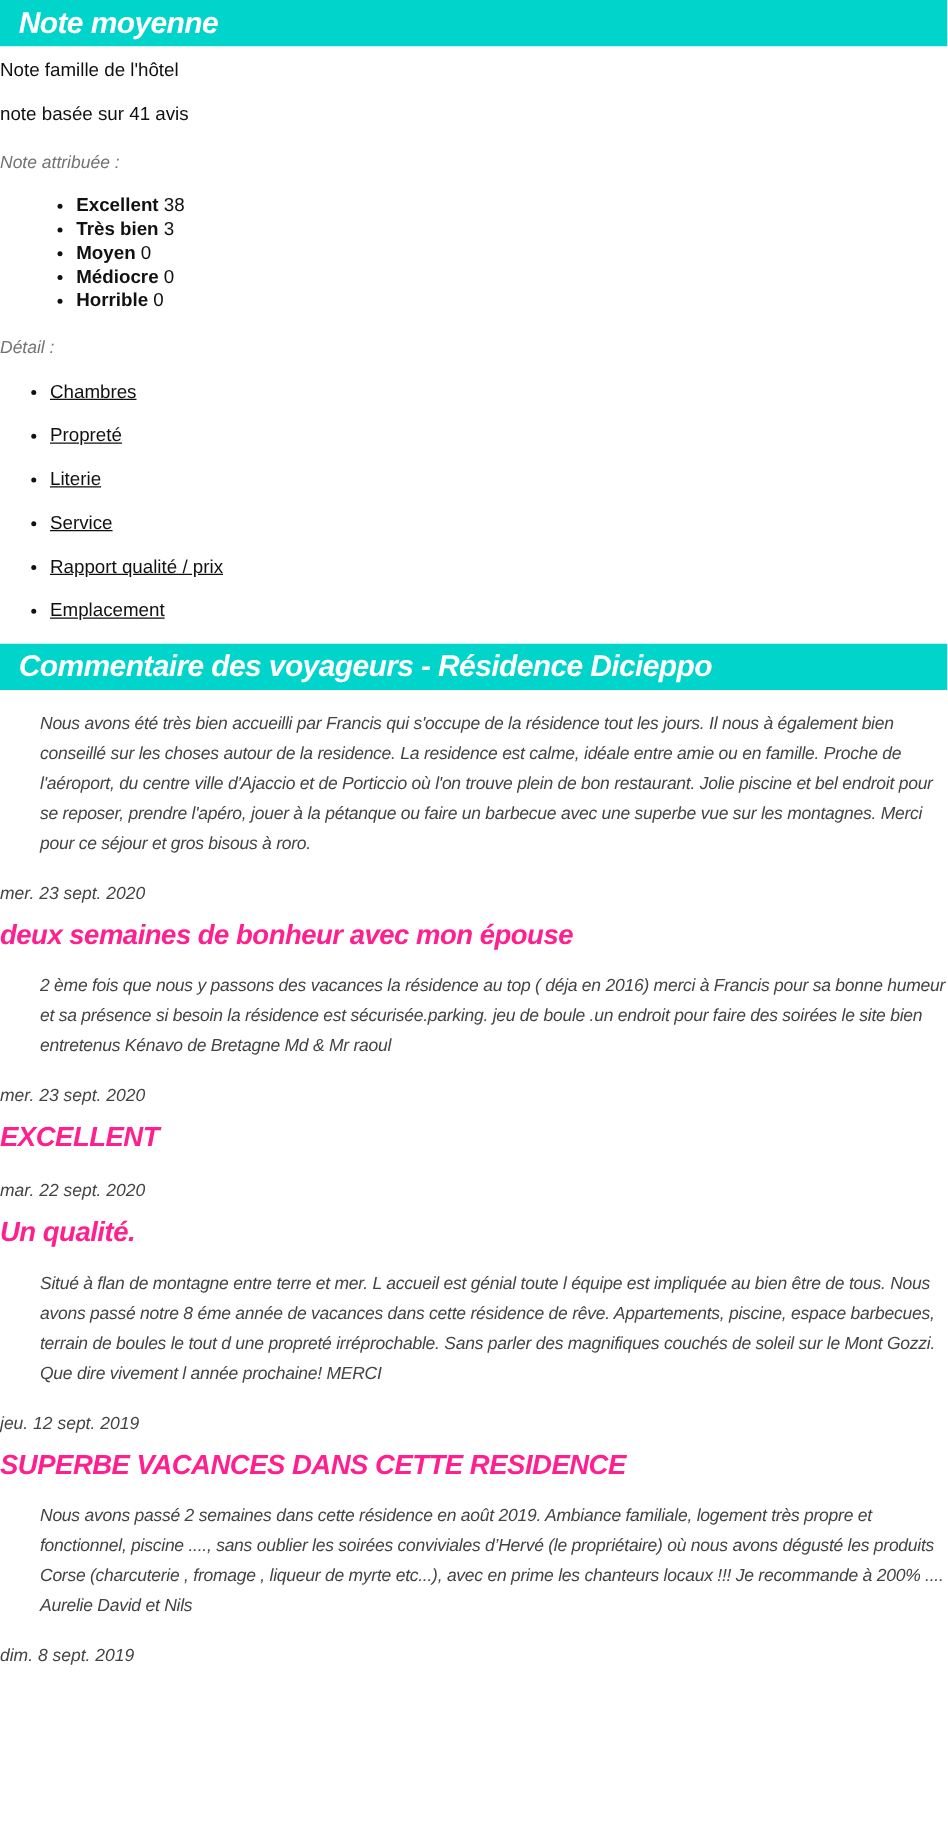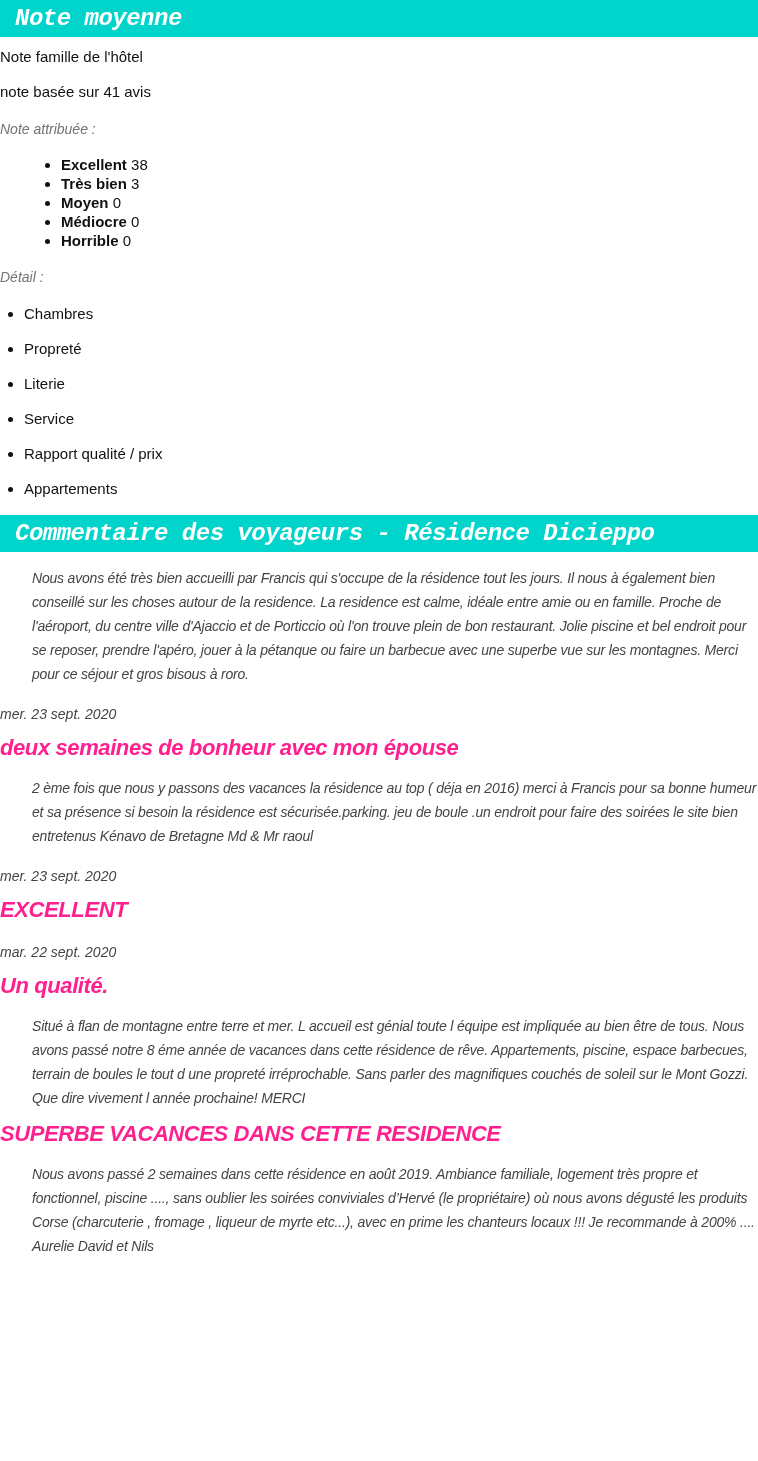--- a/index.html
+++ b/index.html
@@ -10,21 +10,21 @@
     body {
       width: 758px;
       font-family: "DejaVu Sans", sans-serif;
       color: #111111;
       font-size: 15px;
       overflow-x: hidden;
     }
     .section-bar {
       background: #00d4cb;
       color: #ffffff;
-      font-family: Liberation Mono, monospace;
+      font-family: Liberation Sans, sans-serif;
       font-style: italic;
       font-weight: bold;
       font-size: 24px;
       height: 37px;
       line-height: 37px;
       padding-left: 15px;
       letter-spacing: -0.5px;
       white-space: nowrap;
       overflow: hidden;
     }
@@ -48,25 +48,26 @@
       margin: 16px 0 0 0;
       padding-left: 61px;
       list-style: disc;
       font-family: "Liberation Sans", sans-serif;
       font-size: 15px;
       line-height: 19px;
     }
     ul.tight li b { font-weight: bold; }
     ul.spaced {
       margin: 17px 0 0 0;
-      padding-left: 24px;
+      padding-left: 40px;
       list-style: disc;
       font-family: "Liberation Sans", sans-serif;
       font-size: 15px;
       line-height: 20px;
+      text-decoration: underline;
     }
     ul.spaced li { margin-bottom: 15px; }
     ul.spaced li:last-child { margin-bottom: 0; }
     .bar2 { margin-top: 16px; }
     .review {
       margin: 0;
     }
     .review-title {
       color: #ff1f8e;
       font-family: "Liberation Sans", sans-serif;
@@ -112,21 +113,21 @@
     <li><b>Médiocre</b> <span>0</span></li>
     <li><b>Horrible</b> <span>0</span></li>
   </ul>
   <p class="caption">Détail :</p>
   <ul class="spaced">
     <li>Chambres</li>
     <li>Propreté</li>
     <li>Literie</li>
     <li>Service</li>
     <li>Rapport qualité / prix</li>
-    <li>Appartements</li>
+    <li>Emplacement</li>
   </ul>
 </div>
 
 <div>
   <div class="section-bar bar2">Commentaire des voyageurs - Résidence Dicieppo</div>
 
   <div class="review">
     <p class="review-body">Nous avons été très bien accueilli par Francis qui s'occupe de la résidence tout les jours. Il nous à également bien conseillé sur les choses autour de la residence. La residence est calme, idéale entre amie ou en famille. Proche de l'aéroport, du centre ville d'Ajaccio et de Porticcio où l'on trouve plein de bon restaurant. Jolie piscine et bel endroit pour se reposer, prendre l'apéro, jouer à la pétanque ou faire un barbecue avec une superbe vue sur les montagnes. Merci pour ce séjour et gros bisous à roro.</p>
     <p class="review-date">mer. 23 sept. 2020</p>
   </div>
@@ -138,19 +139,21 @@
   </div>
 
   <div class="review">
     <h3 class="review-title">EXCELLENT</h3>
     <p class="review-date">mar. 22 sept. 2020</p>
   </div>
 
   <div class="review">
     <h3 class="review-title">Un qualité.</h3>
     <p class="review-body">Situé à flan de montagne entre terre et mer. L accueil est génial toute l équipe est impliquée au bien être de tous. Nous avons passé notre 8 éme année de vacances dans cette résidence de rêve. Appartements, piscine, espace barbecues, terrain de boules le tout d une propreté irréprochable. Sans parler des magnifiques couchés de soleil sur le Mont Gozzi. Que dire vivement l année prochaine! MERCI</p>
+    <p class="review-date">jeu. 12 sept. 2019</p>
   </div>
 
   <div class="review">
     <h3 class="review-title">SUPERBE VACANCES DANS CETTE RESIDENCE</h3>
     <p class="review-body">Nous avons passé 2 semaines dans cette résidence en août 2019. Ambiance familiale, logement très propre et fonctionnel, piscine ...., sans oublier les soirées conviviales d’Hervé (le propriétaire) où nous avons dégusté les produits Corse (charcuterie , fromage , liqueur de myrte etc...), avec en prime les chanteurs locaux !!! Je recommande à 200% .... Aurelie David et Nils</p>
+    <p class="review-date">dim. 8 sept. 2019</p>
   </div>
 </div>
 
 </body></html>

